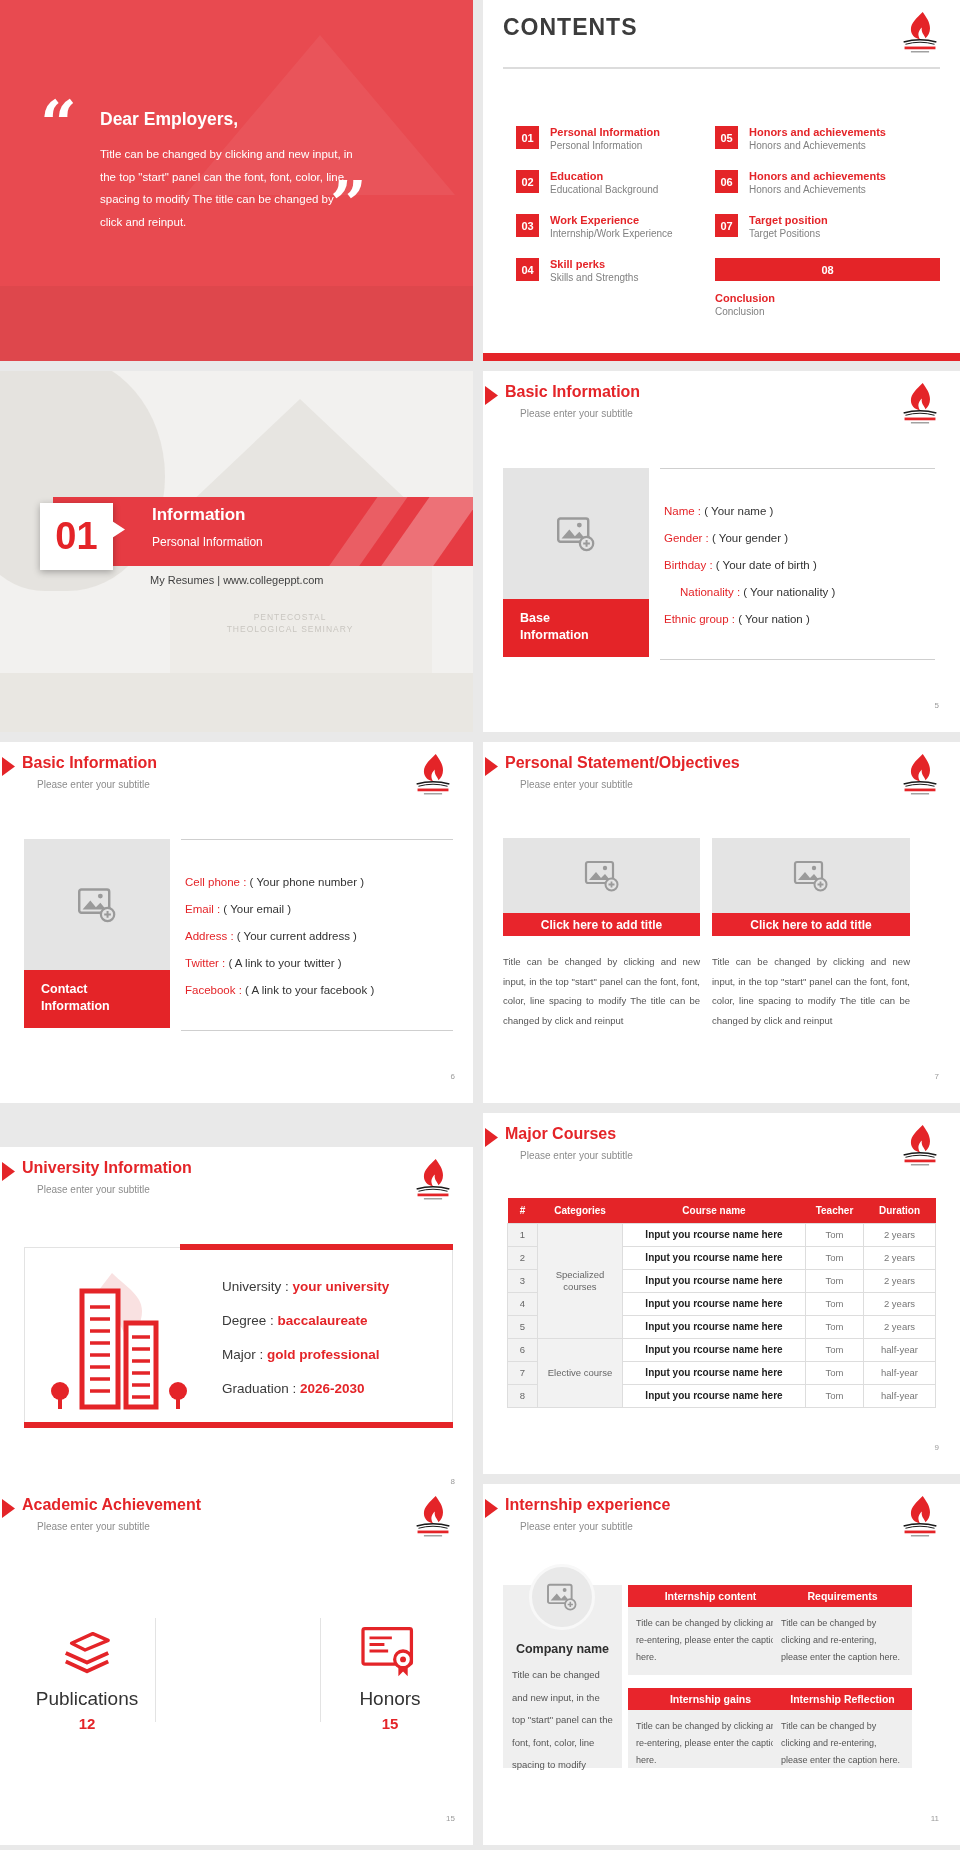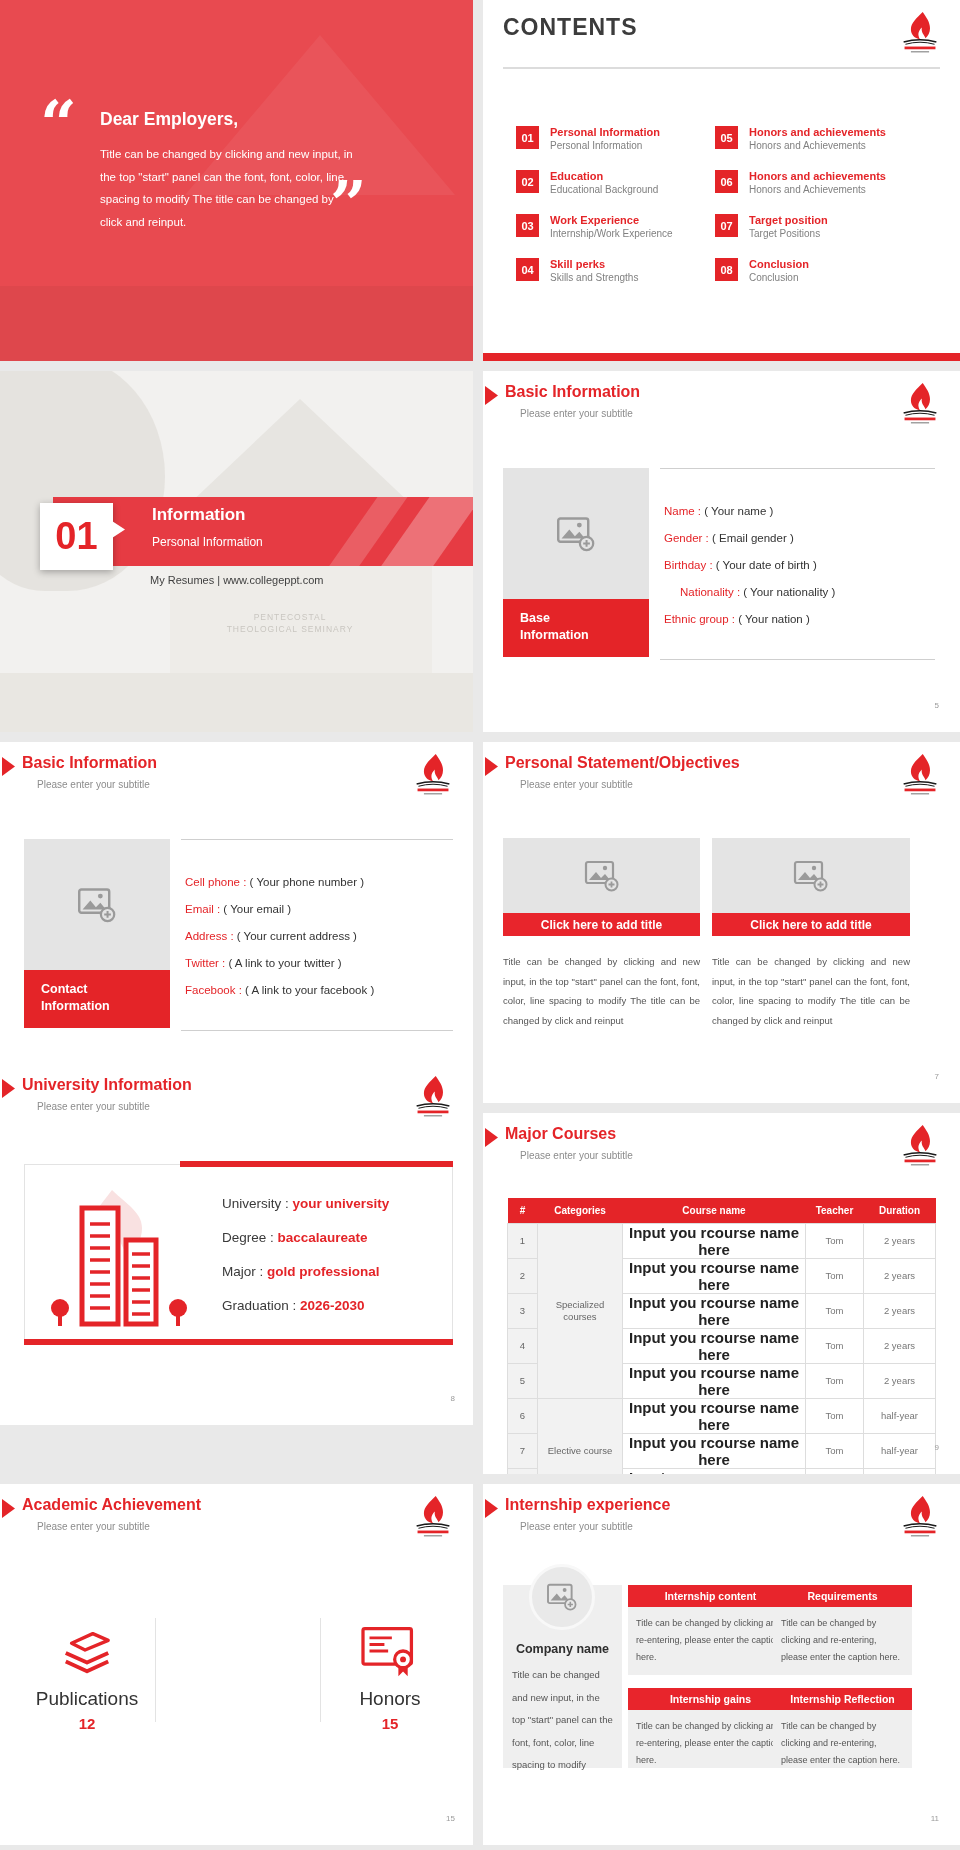--- a/index.html
+++ b/index.html
@@ -87,21 +87,21 @@
   .u-l { color:#3a3a3a; }
   .u-v { color:#e42428; font-weight:bold; }
 
   
   .crs-wrap { position:absolute; left:24px; top:85px; width:428px; }
   table.crs { width:100%; border-collapse:collapse; table-layout:fixed; }
   .crs th { background:#e42428; color:#fff; font-size:10px; font-weight:bold; height:25px; border:none; }
   .crs td { border:1px solid #ddd; height:23px; font-size:9.5px; text-align:center; color:#777; background:#fff; }
   .crs td.nc { background:#f2f2f2; color:#666; }
   .crs td.cc { background:#f2f2f2; color:#666; line-height:12px; }
-  .crs td.co { font-weight:bold; color:#222; font-size:15px; }
+  .crs td.co { font-weight:bold; color:#222; font-size:10px; }
 
   
   .stat { position:absolute; top:130px; width:150px; text-align:center; }
   .stat .sicon { height:64px; display:flex; align-items:flex-end; justify-content:center; }
   .stat .slab { font-size:19px; color:#333; margin-top:10px; }
   .stat .sval { font-size:15px; font-weight:bold; color:#e42428; margin-top:5px; }
   .sdiv { position:absolute; top:134px; width:1px; height:104px; background:#e3e3e3; }
 
   
   .co-card { position:absolute; left:20px; top:101px; width:119px; height:183px; background:#efefef; }
@@ -184,21 +184,21 @@
            <div class="csub">Honors and Achievements</div>
         </div>
     </div>
     <div class="citem" style="left:232px; top:214px;">
       <div class="cnum">07</div>
       <div>
           <div class="clabel">Target position</div>
            <div class="csub">Target Positions</div>
         </div>
     </div>
-    <div class="citem" style="left:232px; top:258px;">
+    <div class="citem" style="left:232px; top:258px;flex-direction:column;">
       <div class="cnum">08</div>
       <div>
           <div class="clabel">Conclusion</div>
            <div class="csub">Conclusion</div>
         </div>
     </div>
     <div class="c-bar"></div>
   </div>
 
   <div class="slide s-left s-section" style="top:371px;">
@@ -248,21 +248,21 @@
     <div class="badge" style="left:20px; top:228px; width:146px; height:58px;">
       <div>Base</div>
         <div>Information</div>
     </div>
     <div class="hline" style="left:177px; top:97px; width:275px;"></div>
     <div class="frow" style="left:181px; top:134px;">
       <span class="fl">Name :</span>
       <span class="fv">( Your name )</span></div>
     <div class="frow" style="left:181px; top:161px;">
       <span class="fl">Gender :</span>
-      <span class="fv">( Email gender )</span></div>
+      <span class="fv">( Your gender )</span></div>
     <div class="frow" style="left:181px; top:188px;">
       <span class="fl">Birthday :</span>
       <span class="fv">( Your date of birth )</span></div>
     <div class="frow" style="left:181px; top:215px;padding-left:16px;">
       <span class="fl">Nationality :</span>
       <span class="fv">( Your nationality )</span></div>
     <div class="frow" style="left:181px; top:242px;">
       <span class="fl">Ethnic group :</span>
       <span class="fv">( Your nation )</span></div>
     <div class="hline" style="left:177px; top:288px; width:275px;"></div>
@@ -346,21 +346,21 @@
         <path d="M27.5 21.5 V27.5 M24.5 24.5 H30.5" stroke="#9a9a9a" stroke-width="1.8"></path>
       </svg>
     </div>
     <div class="st-btn" style="left:20px; top:171px; width:197px;">Click here to add title</div>
     <div class="st-btn" style="left:229px; top:171px; width:198px;">Click here to add title</div>
     <div class="st-cap" style="left:20px; width:197px;">Title can be changed by clicking and new input, in the top "start" panel can the font, font, color, line spacing to modify The title can be changed by click and reinput</div>
     <div class="st-cap" style="left:229px; width:198px;">Title can be changed by clicking and new input, in the top "start" panel can the font, font, color, line spacing to modify The title can be changed by click and reinput</div>
     <div class="pagenum">7</div>
   </div>
 
-  <div class="slide s-left" style="top:1064px;">
+  <div class="slide s-left" style="top:1147px;">
     <div class="tri"></div>
     <div class="sl-title">University Information</div>
     <div class="sl-sub">Please enter your subtitle</div>
     <div class="logo">
       <svg viewBox="0 0 44 48" width="40" height="46">
         <path d="M25 2 C18 9 12 14 12 21 C12 27 16 31 22 32 C19 27 20 23 24 19 C23 25 27 27 28 31 C31 28 33 25 33 20 C33 13 29 8 25 2 Z" fill="#e42428"></path>
         <path d="M4 35 Q22 30 40 35" stroke="#1a1a1a" fill="none" stroke-width="1.6"></path>
         <path d="M6 37.5 Q22 33 38 37.5" stroke="#1a1a1a" fill="none" stroke-width="1.1"></path>
         <rect x="5" y="40" width="34" height="3" fill="#e42428"></rect>
         <rect x="12" y="45" width="20" height="1.5" fill="#999"></rect>

